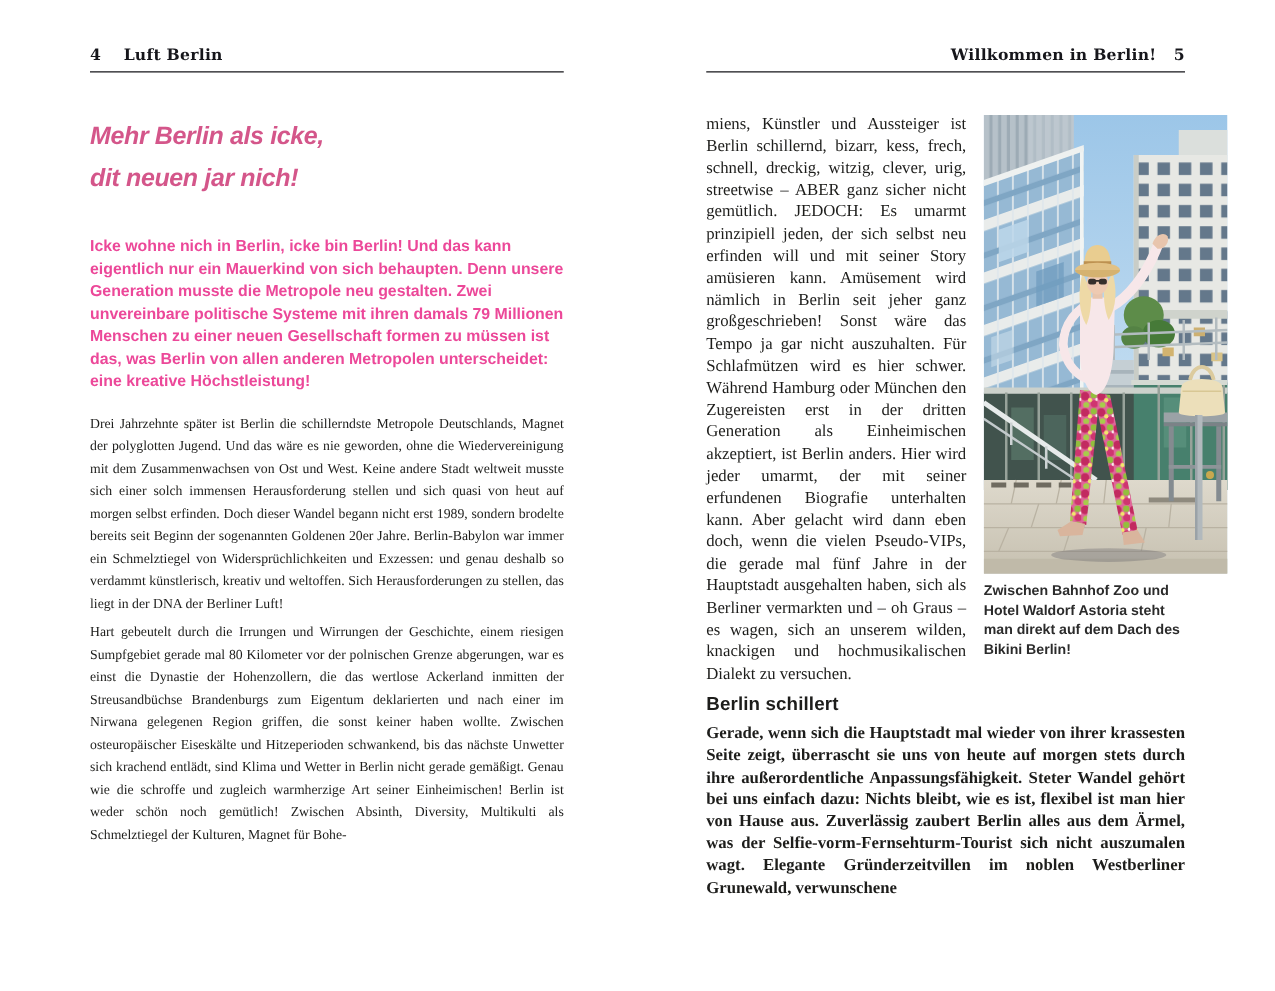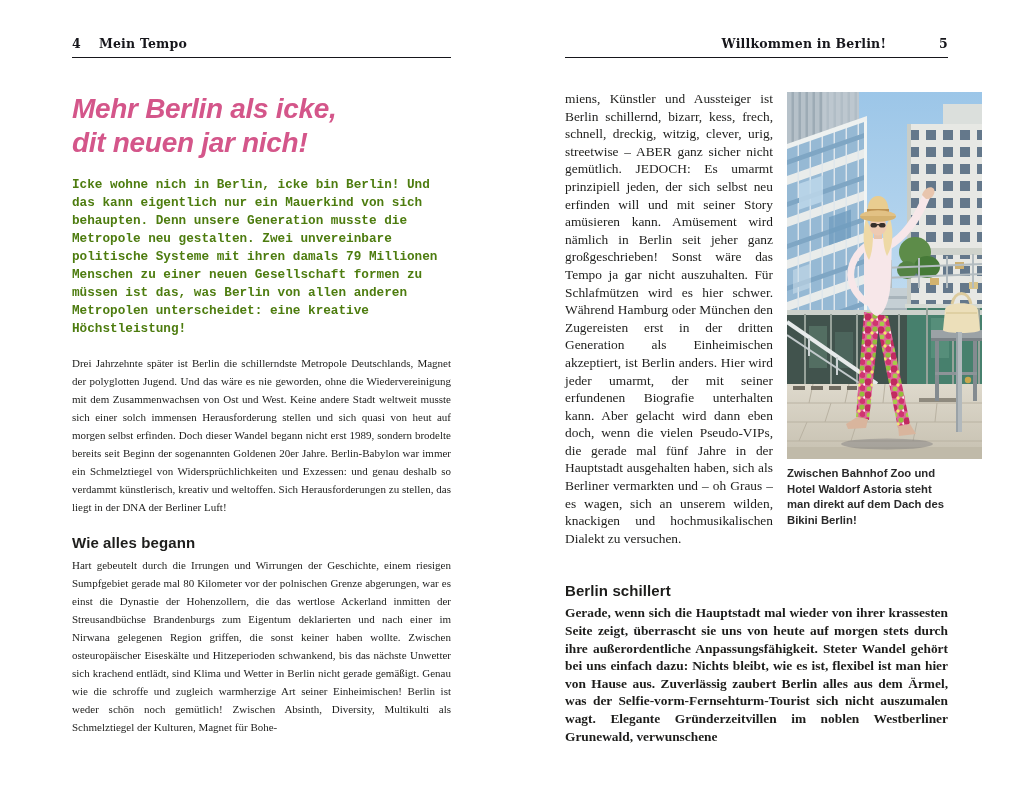--- a/index.html
+++ b/index.html
@@ -8,67 +8,66 @@
           font-family:"Liberation Serif",serif;}
   .page{position:absolute;top:36px;}
   .page-left{left:72px;width:379px;}
   .page-right{left:565px;width:383px;}
 
   .running-head{display:flex;align-items:baseline;
     font-family:"DejaVu Serif",serif;font-weight:bold;font-size:12.5px;
     letter-spacing:.2px;color:#16161b;padding-bottom:6px;
     border-bottom:1.6px solid #16161b;}
   .running-head.rh-left .pagenum{margin-right:18px;}
-  .running-head.rh-right{justify-content:flex-end;gap:39px;}
+  .running-head.rh-right{justify-content:flex-end;}
   .running-head.rh-right .pagenum{margin-left:14px;}
 
   .chapter-title{margin:34px 0 0;font-family:"Liberation Sans",sans-serif;
-    font-style:italic;font-weight:bold;font-size:28px;line-height:34px;
+    font-style:italic;font-weight:bold;font-size:20px;line-height:34px;
     letter-spacing:-.3px;}
 
-  .intro{margin:16px 0 0;font-family:Liberation Mono, monospace;font-weight:bold;
-    font-size:12.7px;line-height:18px;color:#4d7c0f;}
+  .intro{margin:28px 0 0;font-family:Liberation Sans, sans-serif;font-weight:bold;
+    font-size:12.7px;line-height:18px;color:#ec4899;}
 
   .para{text-align:justify;hyphens:auto;-webkit-hyphens:auto;}
   .pl-body{margin:16px 0 0;font-size:11px;line-height:18px;}
   .pl-body.flush{margin-top:5px;}
   .pr-body{margin:32px 0 0;font-size:13.4px;line-height:17.6px;}
   .pr-body.flush{margin-top:5px;font-weight:bold;}
 
   .subhead{margin:18px 0 0;font-family:"Liberation Sans",sans-serif;
     font-weight:bold;font-size:15px;color:#1d1d1b;letter-spacing:.1px;}
-  .page-right .subhead{margin-top:35px;}
+  .page-right .subhead{margin-top:8px;}
 
   .photo-figure{float:right;width:161px;margin:2px 0 10px 14px;}
   .photo-figure svg{display:block;}
   .photo-caption{margin-top:7px;font-family:"Liberation Sans",sans-serif;
     font-weight:bold;font-size:11.3px;line-height:15.5px;color:#2b2b2b;
     text-align:left;hyphens:none;}
 </style>
 </head>
 <body>
 
 <div class="spread">
 
   <section class="page page-left">
     <header class="running-head rh-left">
       <span class="pagenum">4</span>
-      <span>Mein Tempo</span>
+      <span>Luft Berlin</span>
     </header>
 
     <h1 class="chapter-title" style="color:#d4568a;">
       <span>Mehr Berlin als icke,</span><br>
       <span>dit neuen jar nich!</span>
     </h1>
 
     <p class="intro">Icke wohne nich in Berlin, icke bin Berlin! Und das kann eigentlich nur ein Mauerkind von sich behaupten. Denn unsere Generation musste die Metropole neu gestalten. Zwei unvereinbare politische Systeme mit ihren damals 79 Millionen Menschen zu einer neuen Gesellschaft formen zu müssen ist das, was Berlin von allen anderen Metropolen unterscheidet: eine kreative Höchstleistung!</p>
 
     <div class="para pl-body">Drei Jahrzehnte später ist Berlin die schillerndste Metropole Deutschlands, Magnet der polyglotten Jugend. Und das wäre es nie geworden, ohne die Wiedervereinigung mit dem Zusammenwachsen von Ost und West. Keine andere Stadt weltweit musste sich einer solch immensen Herausforderung stellen und sich quasi von heut auf morgen selbst erfinden. Doch dieser Wandel begann nicht erst 1989, sondern brodelte bereits seit Beginn der sogenannten Goldenen 20er Jahre. Berlin-Babylon war immer ein Schmelztiegel von Widersprüchlichkeiten und Exzessen: und genau deshalb so verdammt künstlerisch, kreativ und weltoffen. Sich Herausforderungen zu stellen, das liegt in der DNA der Berliner Luft!</div>
 
-    <h2 class="subhead">Wie alles begann</h2>
 
     <div class="para pl-body flush">Hart gebeutelt durch die Irrungen und Wirrungen der Geschichte, einem riesigen Sumpfgebiet gerade mal 80 Kilometer vor der polnischen Grenze abgerungen, war es einst die Dynastie der Hohenzollern, die das wertlose Ackerland inmitten der Streusandbüchse Brandenburgs zum Eigentum deklarierten und nach einer im Nirwana gelegenen Region griffen, die sonst keiner haben wollte. Zwischen osteuropäischer Eiseskälte und Hitzeperioden schwankend, bis das nächste Unwetter sich krachend entlädt, sind Klima und Wetter in Berlin nicht gerade gemäßigt. Genau wie die schroffe und zugleich warmherzige Art seiner Einheimischen! Berlin ist weder schön noch gemütlich! Zwischen Absinth, Diversity, Multikulti als Schmelztiegel der Kulturen, Magnet für Bohe-</div>
   </section>
 
   <section class="page page-right">
     <header class="running-head rh-right">
       <span>Willkommen in Berlin!</span>
       <span class="pagenum">5</span>
     </header>
 

